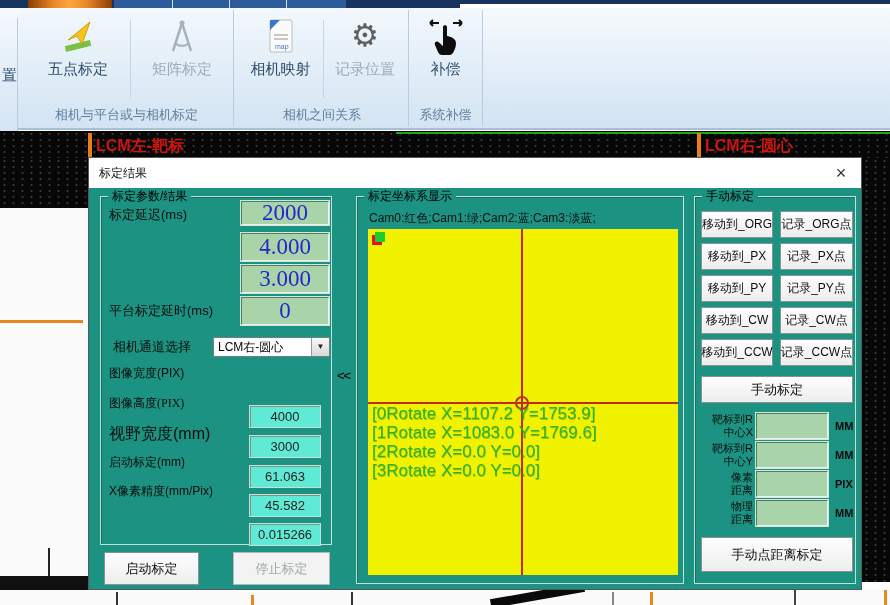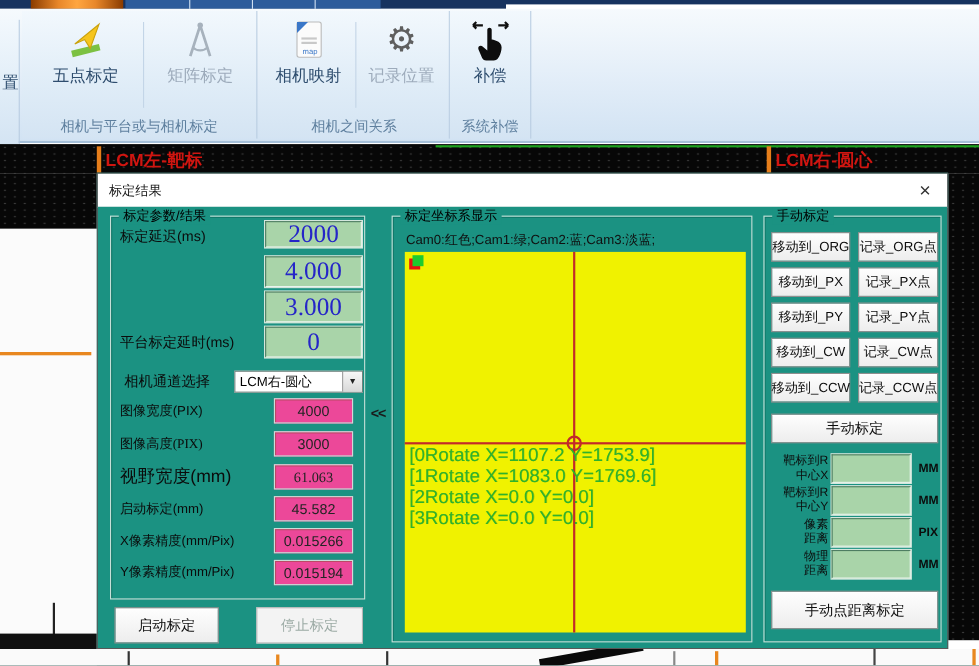--- a/index.html
+++ b/index.html
@@ -52,23 +52,23 @@
   .gbox{position:absolute;border:1px solid #c6e0d8;box-shadow:inset 1px 1px 0 rgba(6,90,76,.55);
       box-sizing:border-box;}
   .gtitle{position:absolute;top:-8px;left:7px;background:#1b9282;padding:0 4px;
       font-size:12px;color:#000000;line-height:15px;white-space:nowrap;}
 
   .flabel{position:absolute;left:8px;font-size:13px;color:#0b0b0b;white-space:nowrap;}
   .greenbox{position:absolute;background:#a9d4a9;border:1px solid;
       border-color:#4e7d62 #e9f4ee #e9f4ee #4e7d62;box-shadow:0 0 0 1px #d3e7dd;
       display:flex;align-items:center;justify-content:center;
       font-family:"Liberation Serif","DejaVu Serif",serif;color:#2525c8;box-sizing:border-box;}
-  .tealbox{position:absolute;background:#ec4899;border:1px solid #c9ded8;
+  .tealbox{position:absolute;background:#5eead4;border:1px solid #c9ded8;
       box-shadow:inset 1px 1px 0 rgba(150,75,60,.55);display:flex;align-items:center;
-      justify-content:center;font-size:13px;color:#242424;box-sizing:border-box;}
+      justify-content:center;font-size:13px;color:#242424;box-sizing:border-box;margin-top:43px;}
 
   .combo{position:absolute;background:#fff;border:1px solid #6f827d;box-sizing:border-box;}
   .combo .ctext{position:absolute;left:4px;top:0;line-height:18px;font-size:12px;color:#000;white-space:nowrap;}
   .combo .cbtn{position:absolute;right:0;top:0;bottom:0;width:17px;
       background:linear-gradient(180deg,#f7f7f7,#d9d9d9);border-left:1px solid #9a9a9a;
       text-align:center;font-size:8px;line-height:18px;color:#222;}
 
   .btn{position:absolute;background:linear-gradient(180deg,#fefefe,#ededed);
       border:1px solid #8f8f8f;box-shadow:inset 0 1px 0 #fff;font-size:12px;color:#0d0d0d;
       display:flex;align-items:center;justify-content:center;box-sizing:border-box;white-space:nowrap;}
@@ -217,29 +217,28 @@
           <span class="cbtn">▼</span>
         </div>
 
         <span class="flabel" style="top:165px;line-height:23px;font-size:12px;">图像宽度(PIX)</span>
         <div class="tealbox" style="left:148px;top:165px;width:72px;height:23px;">4000</div>
 
         <span class="flabel" style="top:195px;line-height:23px;font-size:12px;font-family:Liberation Serif, serif;">图像高度(PIX)</span>
         <div class="tealbox" style="left:148px;top:195px;width:72px;height:23px;">3000</div>
 
         <span class="flabel" style="top:225px;line-height:23px;font-size:16px;">视野宽度(mm)</span>
-        <div class="tealbox" style="left:148px;top:225px;width:72px;height:23px;font-family:Liberation Serif, serif;">61.063</div>
+        <div class="tealbox" style="left:148px;top:225px;width:72px;height:23px;">61.063</div>
 
         <span class="flabel" style="top:254px;line-height:23px;font-size:12px;">启动标定(mm)</span>
         <div class="tealbox" style="left:148px;top:254px;width:72px;height:23px;">45.582</div>
 
         <span class="flabel" style="top:283px;line-height:23px;font-size:12px;">X像素精度(mm/Pix)</span>
         <div class="tealbox" style="left:148px;top:283px;width:72px;height:23px;">0.015266</div>
 
-        <span class="flabel" style="top:312px;line-height:23px;font-size:12px;">Y像素精度(mm/Pix)</span>
         <div class="tealbox" style="left:148px;top:312px;width:72px;height:23px;">0.015194</div>
       </div>
 
       <div class="btn big disabled" style="left:144px;top:364px;width:97px;height:33px;">停止标定</div>
       <div class="btn big" style="left:15px;top:364px;width:95px;height:33px;">启动标定</div>
 
       <span class="collapse" style="left:248px;top:180px;">&lt;&lt;</span>
 
       <div class="gbox" style="left:267px;top:8px;width:328px;height:388px;">
         <span class="gtitle">标定坐标系显示</span>

